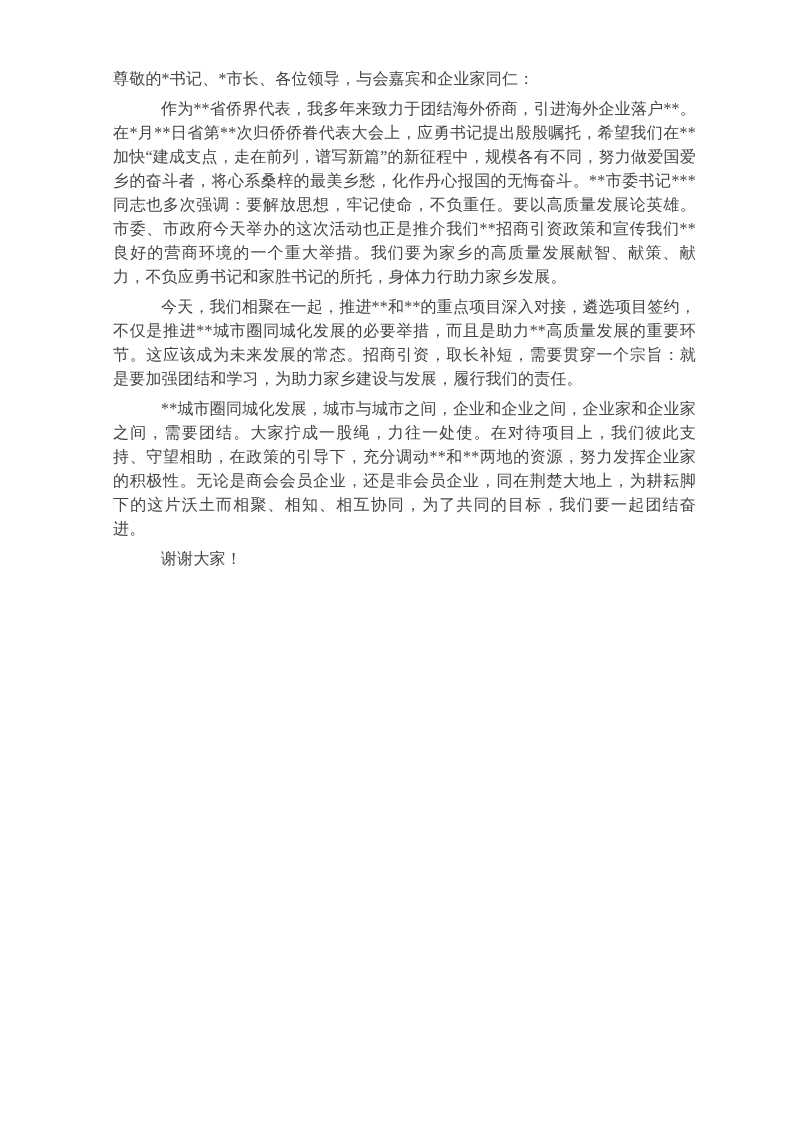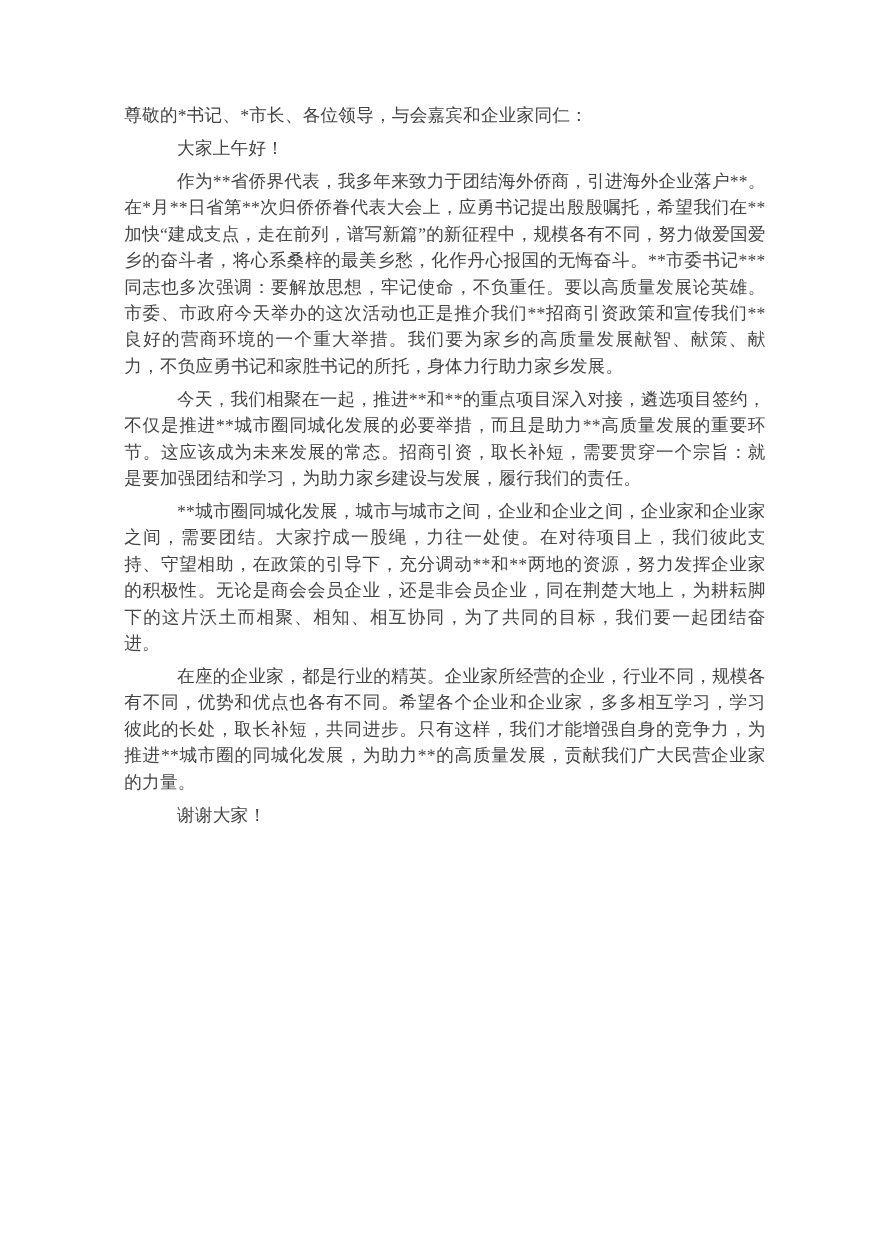--- a/index.html
+++ b/index.html
@@ -11,21 +11,21 @@
     width: 793px;
     height: 1122px;
     overflow: hidden;
     font-family: "Liberation Serif", "DejaVu Serif", serif;
   }
   .page {
     box-sizing: border-box;
     width: 793px;
     height: 1122px;
     background: #ffffff;
-    padding: 94px 97px 0 113px;
+    padding: 67px 97px 0 113px;
   }
   .doc-text p {
     margin: 0 0 6px 0;
     font-size: 16px;
     line-height: 24px;
     color: #444444;
     text-align: justify;
     letter-spacing: 0.2px;
   }
   .doc-text p.para {
@@ -34,20 +34,18 @@
   .doc-text p.salutation {
     text-indent: 0;
   }
 </style>
 </head>
 <body>
 
 <div class="page">
   <div class="doc-text">
     <p class="salutation">尊敬的*书记、*市长、各位领导，与会嘉宾和企业家同仁：</p>
-    <p class="para">大家上午好！</p>
     <p class="para">作为**省侨界代表，我多年来致力于团结海外侨商，引进海外企业落户**。在*月**日省第**次归侨侨眷代表大会上，应勇书记提出殷殷嘱托，希望我们在**加快“建成支点，走在前列，谱写新篇”的新征程中，规模各有不同，努力做爱国爱乡的奋斗者，将心系桑梓的最美乡愁，化作丹心报国的无悔奋斗。**市委书记***同志也多次强调：要解放思想，牢记使命，不负重任。要以高质量发展论英雄。市委、市政府今天举办的这次活动也正是推介我们**招商引资政策和宣传我们**良好的营商环境的一个重大举措。我们要为家乡的高质量发展献智、献策、献力，不负应勇书记和家胜书记的所托，身体力行助力家乡发展。</p>
     <p class="para">今天，我们相聚在一起，推进**和**的重点项目深入对接，遴选项目签约，不仅是推进**城市圈同城化发展的必要举措，而且是助力**高质量发展的重要环节。这应该成为未来发展的常态。招商引资，取长补短，需要贯穿一个宗旨：就是要加强团结和学习，为助力家乡建设与发展，履行我们的责任。</p>
     <p class="para">**城市圈同城化发展，城市与城市之间，企业和企业之间，企业家和企业家之间，需要团结。大家拧成一股绳，力往一处使。在对待项目上，我们彼此支持、守望相助，在政策的引导下，充分调动**和**两地的资源，努力发挥企业家的积极性。无论是商会会员企业，还是非会员企业，同在荆楚大地上，为耕耘脚下的这片沃土而相聚、相知、相互协同，为了共同的目标，我们要一起团结奋进。</p>
-    <p class="para">在座的企业家，都是行业的精英。企业家所经营的企业，行业不同，规模各有不同，优势和优点也各有不同。希望各个企业和企业家，多多相互学习，学习彼此的长处，取长补短，共同进步。只有这样，我们才能增强自身的竞争力，为推进**城市圈的同城化发展，为助力**的高质量发展，贡献我们广大民营企业家的力量。</p>
     <p class="para">谢谢大家！</p>
   </div>
 </div>
 
 </body></html>

